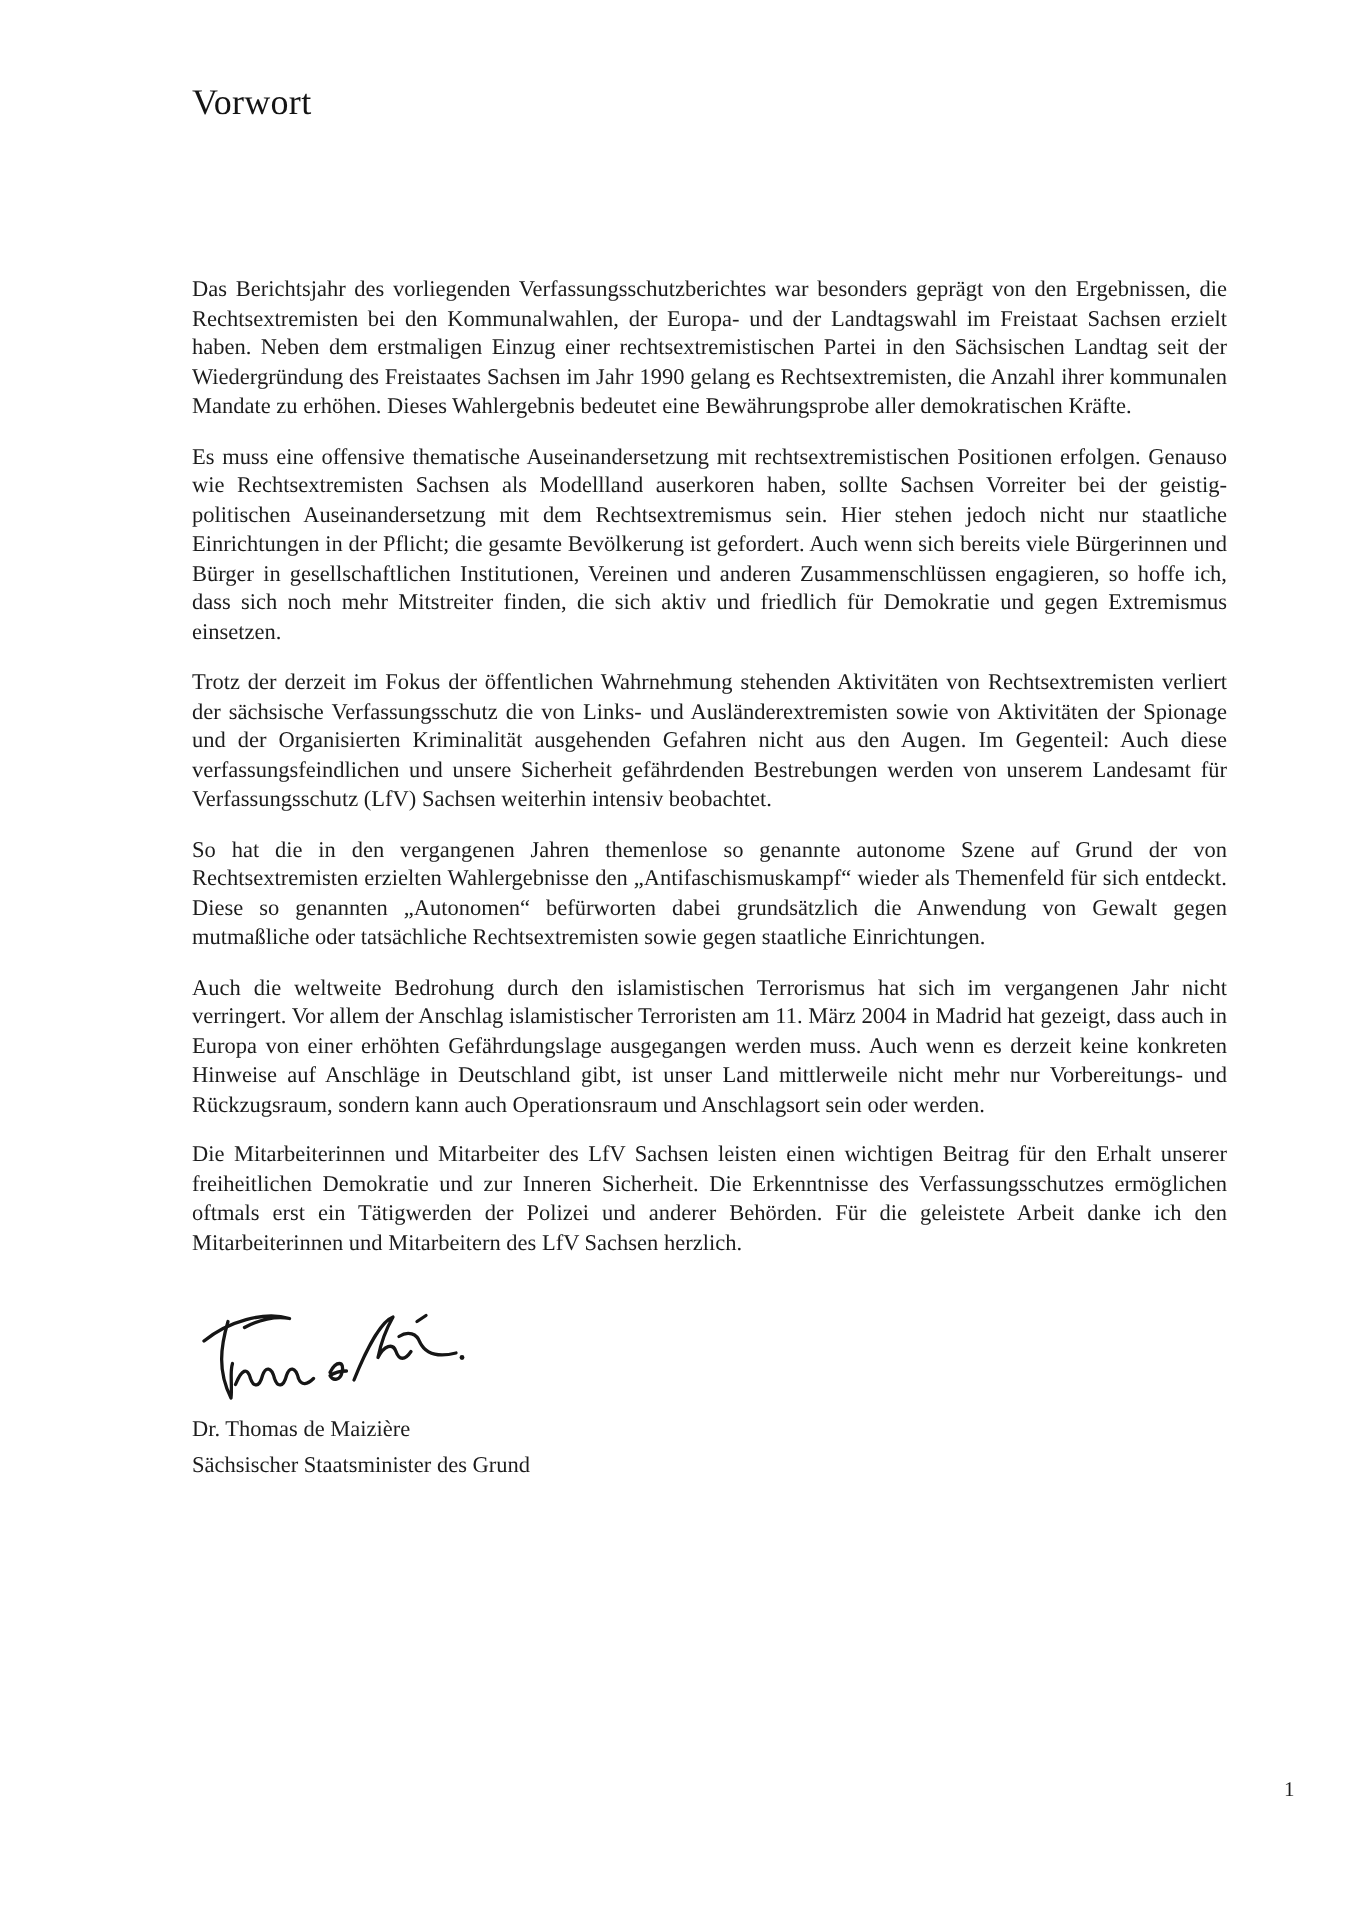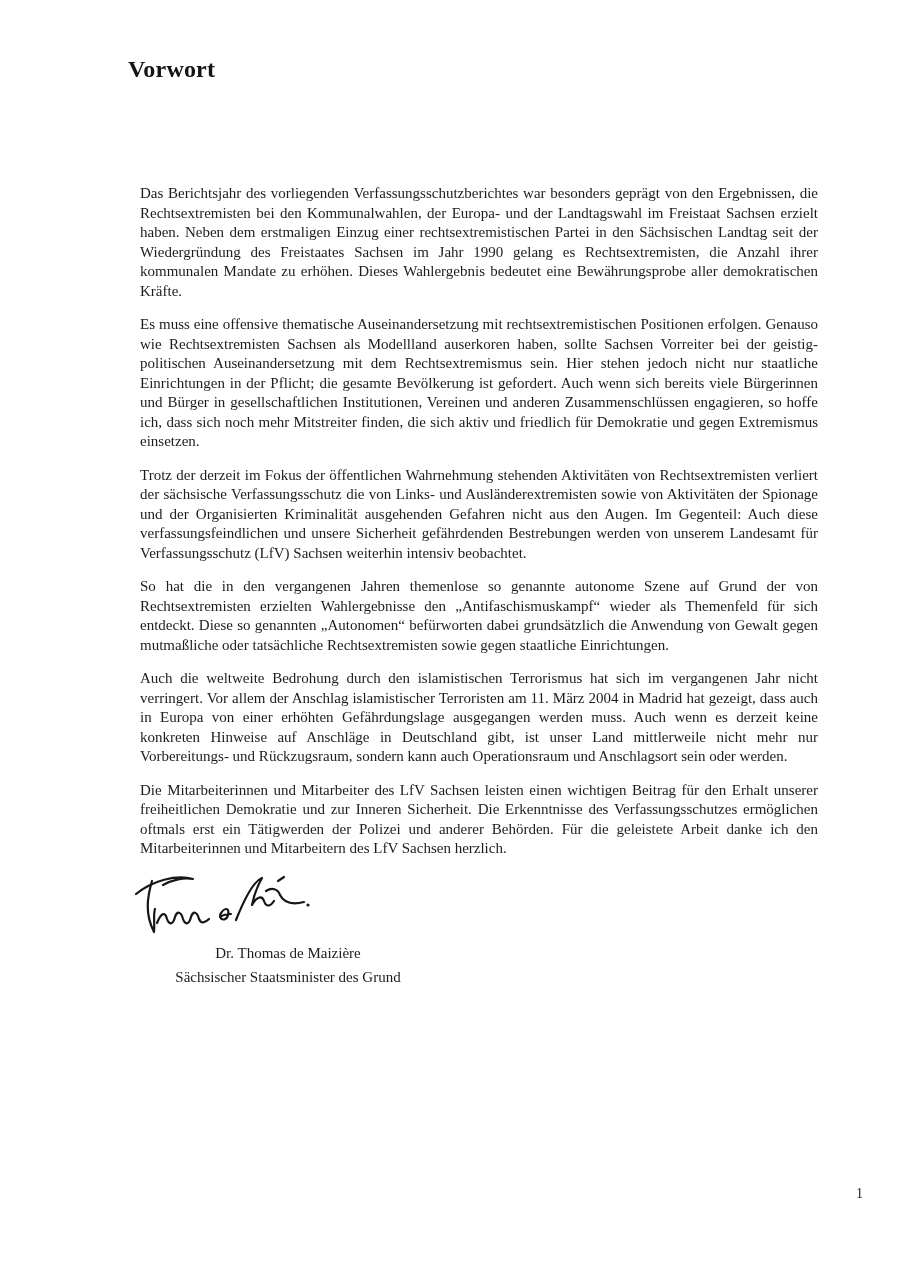--- a/index.html
+++ b/index.html
@@ -18,38 +18,37 @@
   }
   .content {
     position: absolute;
     left: 128px;
     top: 56px;
     width: 690px;
   }
   .title {
     margin: 0 0 101px 0;
     font-size: 24px;
-    font-weight: bold;
+    font-weight: normal;
     letter-spacing: 0.2px;
     color: #141414;
   }
   .body-text p {
-    margin: 0 0 14px 12px;
+    margin: 0 0 14px 0;
     font-size: 15px;
     line-height: 19.5px;
     text-align: justify;
     hyphens: auto;
     color: #1c1c1c;
   }
   .signature-block {
     position: absolute;
     left: 128px;
     top: 868px;
     width: 320px;
-    text-align: center;
   }
   .signature-svg {
     display: block;
     margin-left: 2px;
   }
   .sig-name {
     margin-top: 4px;
     font-size: 15px;
     line-height: 19.5px;
   }

